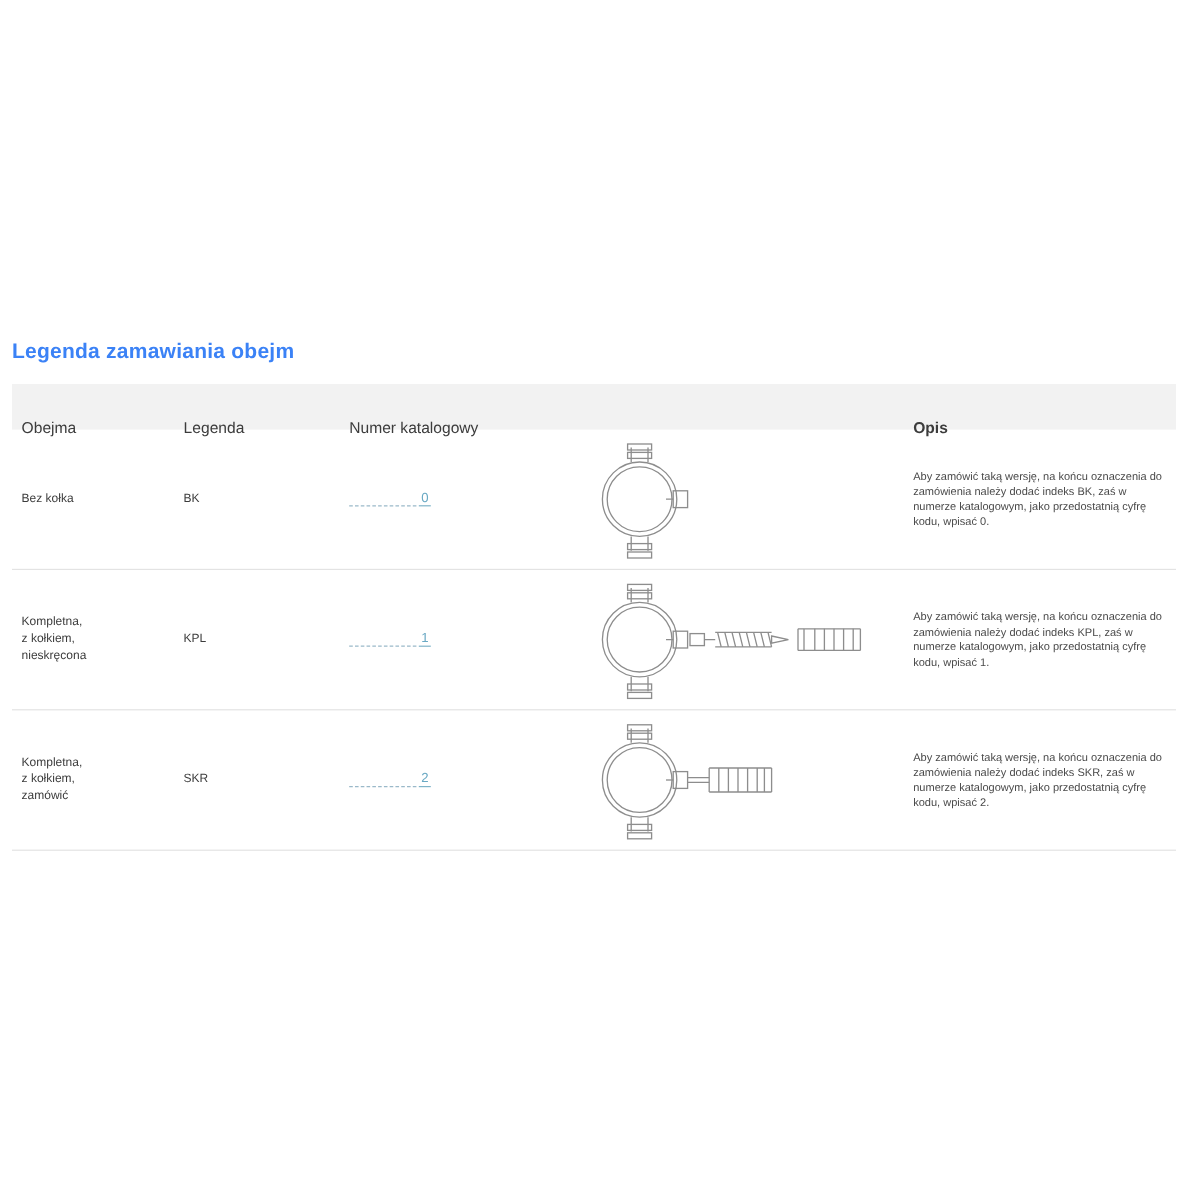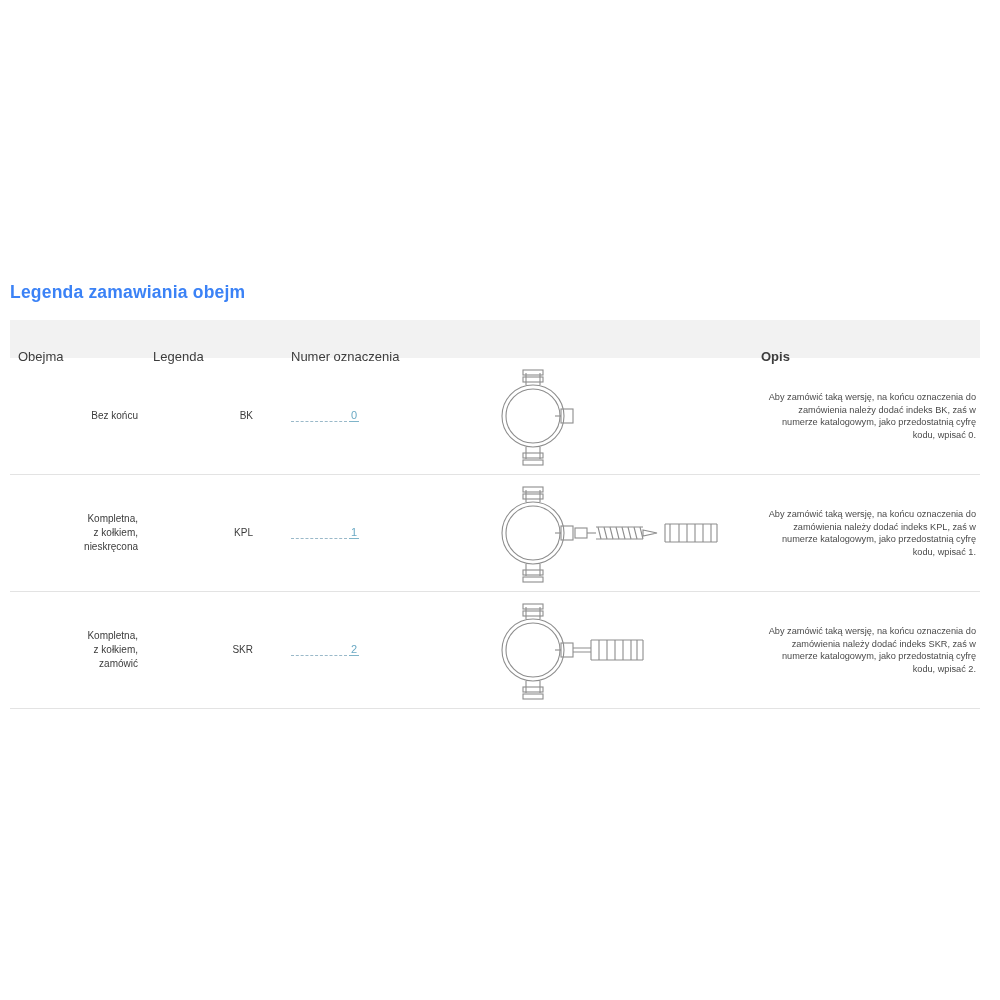--- a/index.html
+++ b/index.html
@@ -58,21 +58,20 @@
     height: 116px;
     border-bottom: 1px solid #e3e3e3;
   }
   .row:last-child { border-bottom: 1px solid #e3e3e3; }
 
   .cell {
     position: absolute;
     font-size: 10px;
     line-height: 14px;
     color: #3c3c3c;
-    text-align: right;
   }
   .c-obejma { left: 8px; width: 120px; }
   .c-indeks { left: 143px; width: 100px; }
   .c-numer  { left: 281px; width: 180px; }
   .c-opis   { left: 751px; width: 215px; font-size: 9.2px; line-height: 12.6px; color: #4a4a4a; }
 
   .vcenter {
     top: 50%;
     transform: translateY(-50%);
   }
@@ -111,26 +110,26 @@
 
 <div class="page">
 
   <div class="title">Legenda zamawiania obejm</div>
 
   <div class="table">
 
     <div class="thead">
       <div class="th th-obejma">Obejma</div>
       <div class="th th-indeks">Legenda</div>
-      <div class="th th-numer">Numer oznaczenia</div>
+      <div class="th th-numer">Numer katalogowy</div>
       <div class="th th-opis">Opis</div>
     </div>
 
     <div class="row">
-      <div class="cell c-obejma vcenter">Bez końcu</div>
+      <div class="cell c-obejma vcenter">Bez kołka</div>
       <div class="cell c-indeks vcenter">BK</div>
       <div class="cell c-numer vcenter">
         <span class="code">
           <span class="dashes"></span>
           <span class="digit">0</span>
         </span>
       </div>
       <div class="figure">
         <svg width="270" height="110" viewBox="0 0 270 110">
           <g fill="none" stroke="#8d8d8d" stroke-width="1.1">

